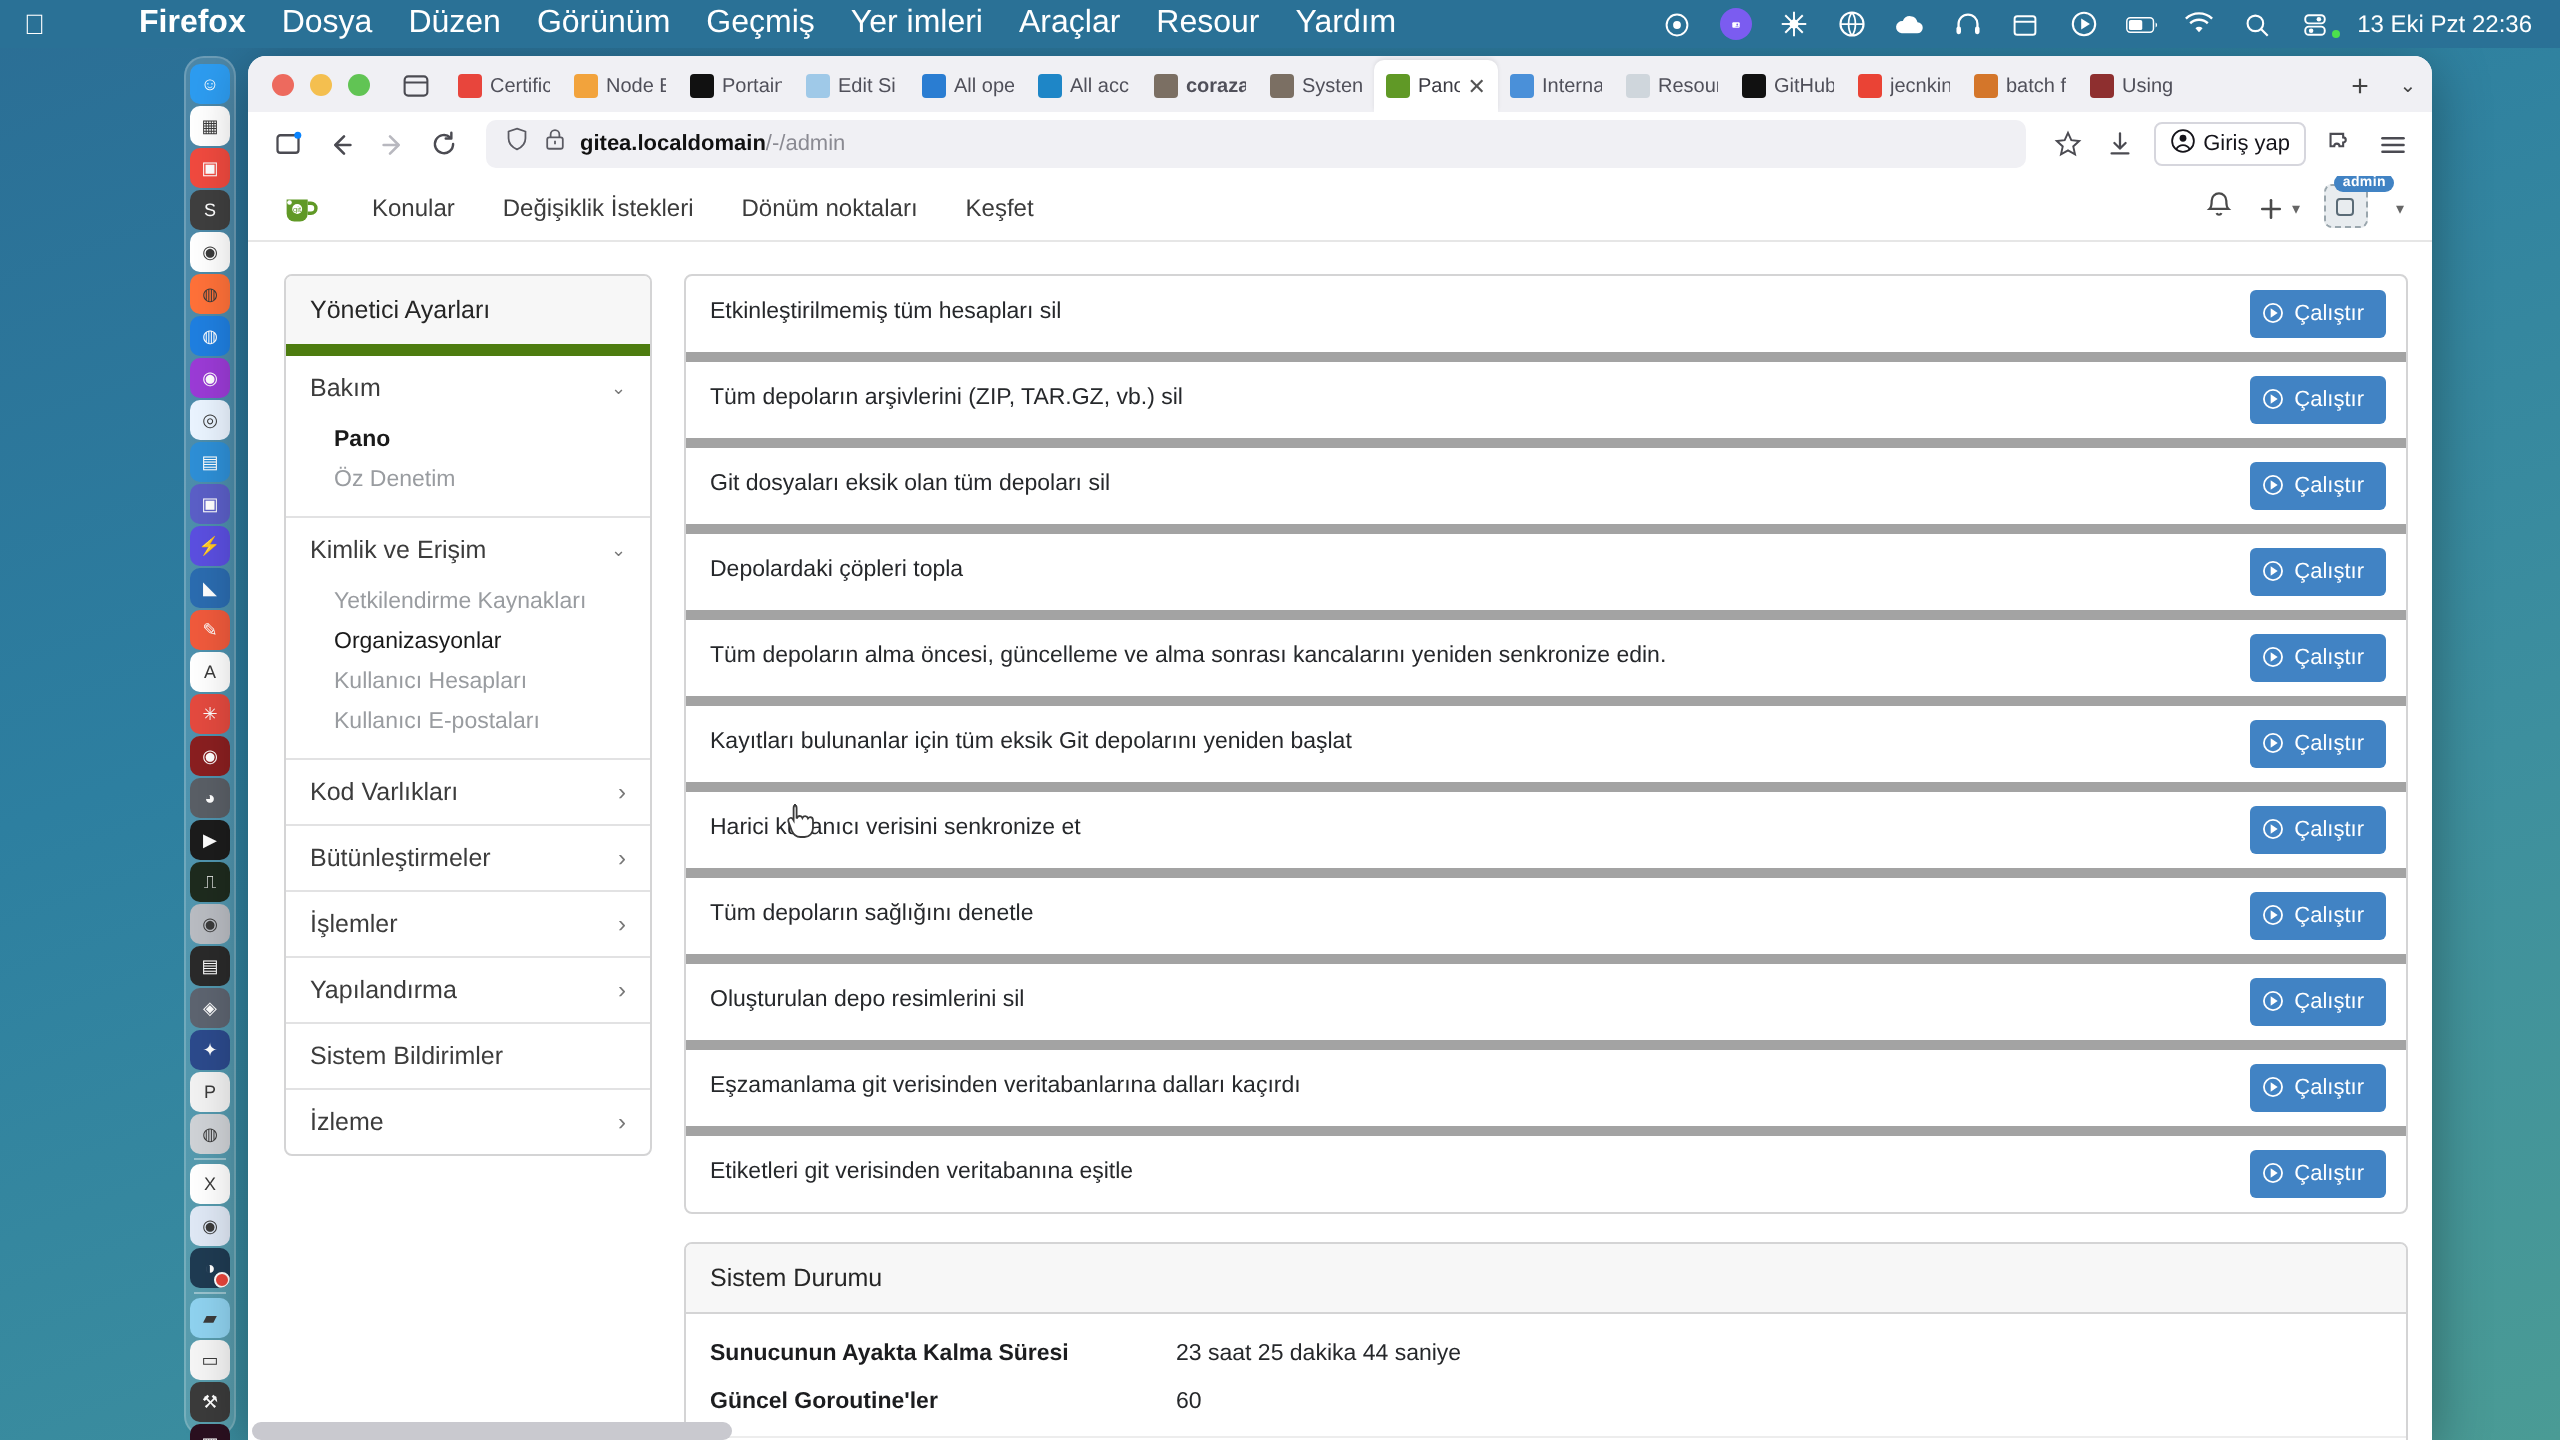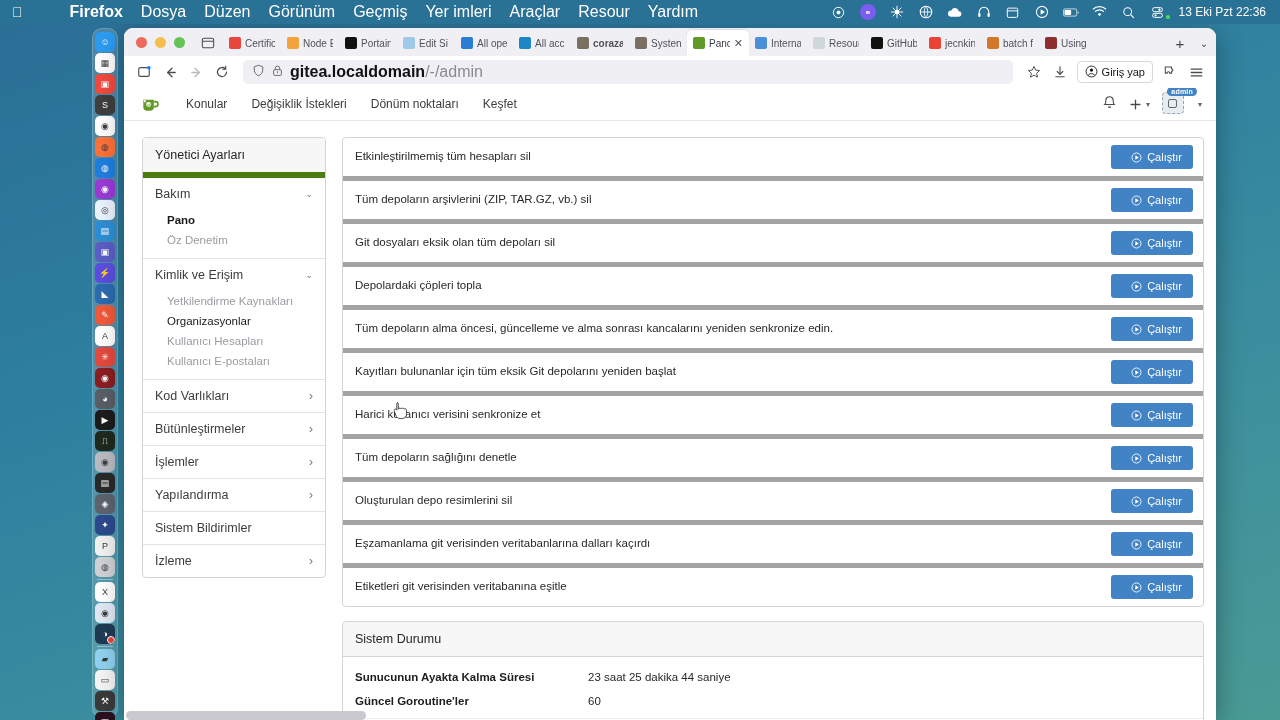--- a/index.html
+++ b/index.html
@@ -63,21 +63,21 @@
   .tabchev { width:24px; height:26px; display:flex; align-items:center; justify-content:center;
     font-size:10px; color:#444; flex:0 0 auto;}
 
   
   .navbar { height:32px; background:#fff; display:flex; align-items:center; padding:0 8px; gap:2px; }
   .nbtn { width:24px; height:24px; display:flex; align-items:center; justify-content:center;
     color:#4b4b52; font-size:13px; border-radius:4px; position:relative; }
   .nbtn.dim { color:#b8b8bf; }
   .urlbar { flex:1; height:24px; background:#f0f0f4; border-radius:5px; display:flex;
     align-items:center; gap:6px; padding:0 9px; margin:0 7px; }
-  .urltext { font-size:16px; color:#111; white-space:nowrap; }
+  .urltext { font-size:11px; color:#111; white-space:nowrap; }
   .urltext .dim { color:#8a8a92; }
   .star { width:24px; height:24px; display:flex; align-items:center; justify-content:center; color:#4b4b52; font-size:12px;}
   .signin { height:22px; border:1px solid #d6d6dd; border-radius:4px; display:flex; align-items:center;
     gap:4px; padding:0 7px; font-size:11px; color:#15141a; background:#fff; margin:0 3px;}
 
   
   .page { height:632px; background:#fff; overflow:hidden; position:relative; }
   .gnav { height:33px; border-bottom:1px solid #e6e6e6; display:flex; align-items:center;
     padding:0 14px; gap:0; background:#fff; }
   .glogo { width:24px; height:24px; margin-right:12px; display:flex; align-items:center; justify-content:center;}
@@ -113,21 +113,21 @@
   
   .content { flex:1; min-width:0; }
   .panel { border:1px solid #d4d4d5; border-radius:4px; background:#fff; margin-bottom:14px; overflow:hidden;}
   .panel-head { padding:10px 12px; font-size:12.5px; color:#262626; background:#f7f7f7;
     border-bottom:1px solid #d4d4d5; }
   .row { display:flex; align-items:center; justify-content:space-between;
     padding:7px 10px 7px 12px; border-bottom:5px solid #a3a3a3; min-height:38px; }
   .row:last-child { border-bottom:none; }
   .row .rtext { font-size:11.5px; color:#26282b; line-height:1.35; padding-right:14px; }
   .runbtn { flex:0 0 auto; background:#4183c4; color:#fff; font-size:11px; border:none;
-    border-radius:3px; padding:6px 11px 6px 20px; display:flex; align-items:center; gap:5px;
+    border-radius:3px; padding:6px 11px 6px 6px; display:flex; gap:5px;
     white-space:nowrap; }
   .runbtn .pic { width:11px; height:11px; flex:0 0 auto; }
   .srow { display:flex; padding:6px 12px; font-size:11.5px; }
   .srow .k { width:233px; flex:0 0 233px; font-weight:bold; color:#1c1d1f; }
   .srow .v { color:#26282b; }
   .sdiv { border-bottom:1px solid #ededed; margin:5px 0 0 0; }
 
   .hscroll { position:absolute; left:0; bottom:0; height:9px; width:240px;
     background:#c9c9cf; border-radius:5px; margin-left:2px; }
   .cursor { position:absolute; left:268px; top:313px; width:16px; height:18px; pointer-events:none; z-index:90;}

